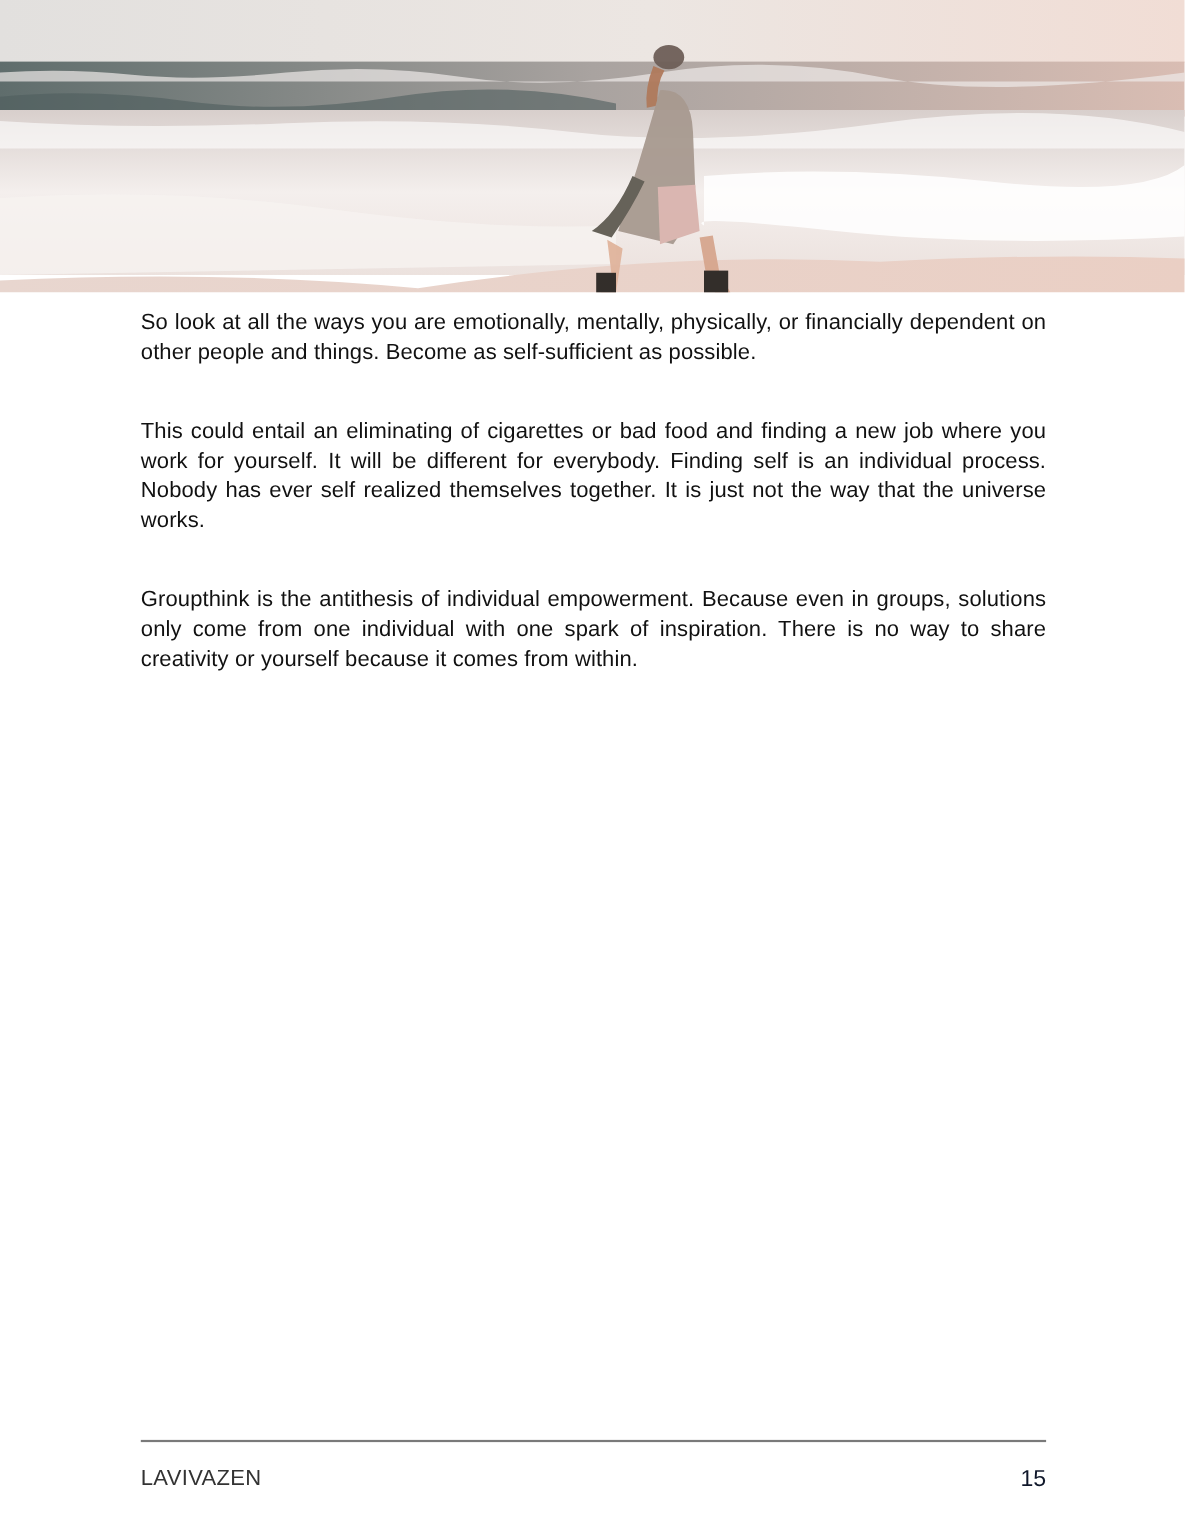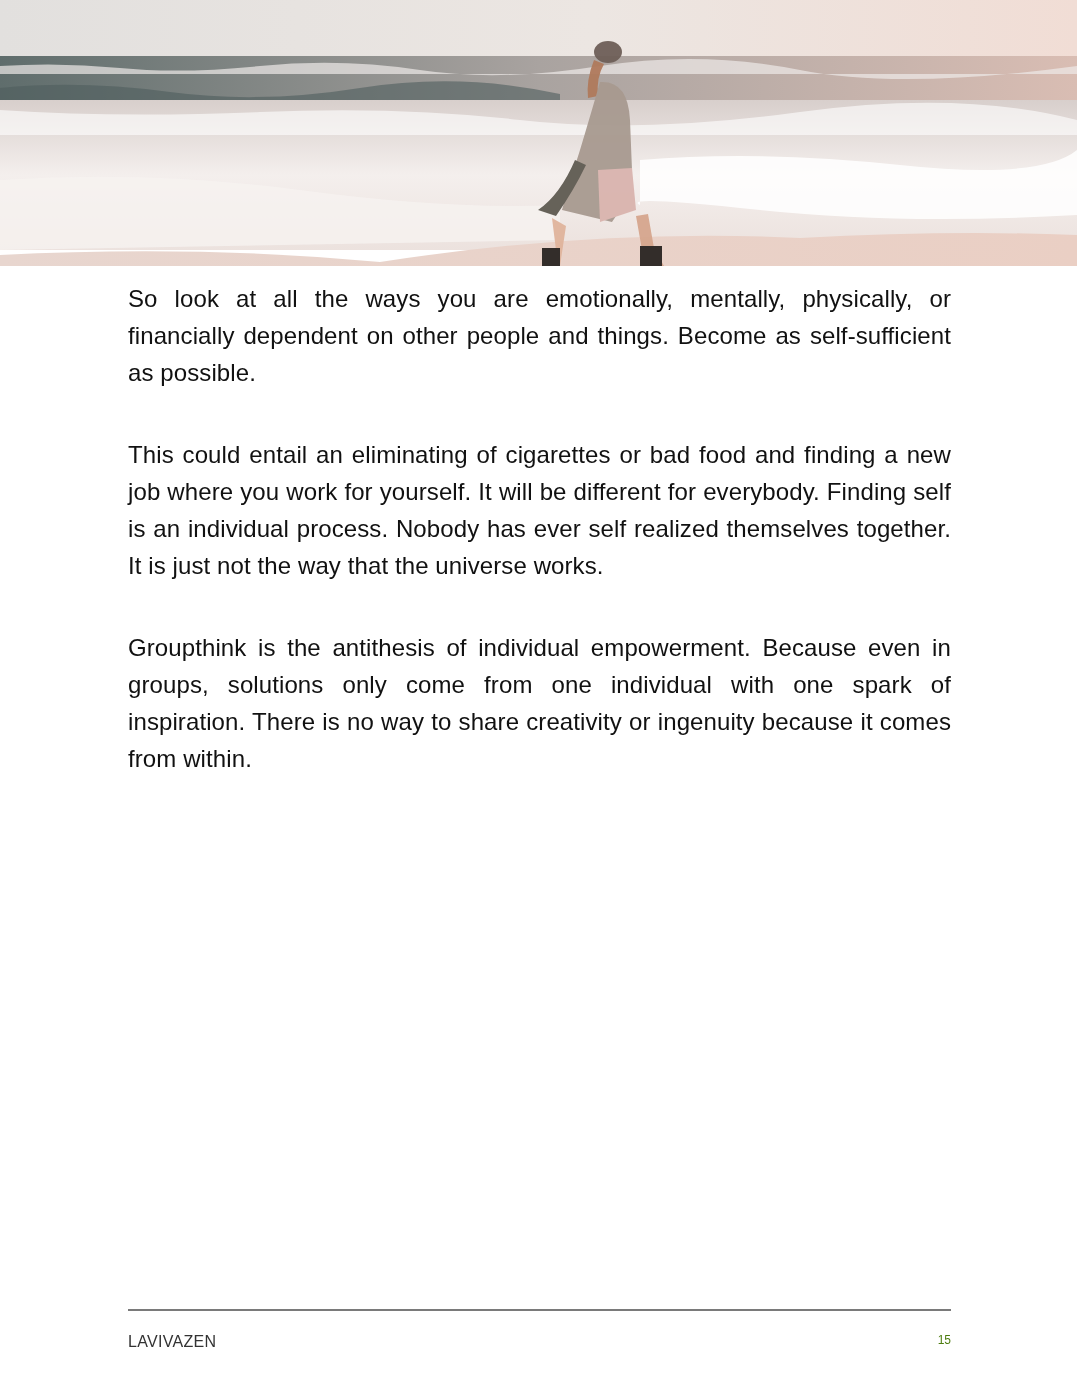--- a/index.html
+++ b/index.html
@@ -1,23 +1,23 @@
 <!DOCTYPE html>
 <html><head>
 <meta charset="utf-8">
 <style>
   html, body { margin:0; padding:0; background:#ffffff; }
   body { width:1077px; height:1400px; position:relative; overflow:hidden; font-family:"Liberation Sans", "DejaVu Sans", sans-serif; color:#111; }
   .hero { position:absolute; left:0; top:0; width:1077px; height:266px; overflow:hidden; }
   .hero svg { display:block; }
   .content { position:absolute; left:128px; top:280px; width:823px; }
-  .para { margin:0 0 45px 0; font-size:24px; line-height:37px; text-align:justify; letter-spacing:0.1px; }
+  .para { margin:0 0 45px 0; font-size:20px; line-height:27px; text-align:justify; letter-spacing:0.1px; }
   .rule { position:absolute; left:128px; top:1309px; width:823px; height:2px; background:#7a7a7a; }
-  .footer-left { position:absolute; left:128px; top:1333px; font-size:16px; color:#333; letter-spacing:0.3px; }
-  .footer-right { position:absolute; right:126px; top:1333px; font-size:12px; color:#4d7c0f; }
+  .footer-left { position:absolute; left:128px; top:1333px; font-size:20px; color:#333; letter-spacing:0.3px; }
+  .footer-right { position:absolute; right:126px; top:1333px; font-size:21px; color:#0f172a; }
 </style>
 </head>
 <body>
 
 <div class="hero" role="img" aria-label="Woman in a long coat walking along a beach at the surf line at dusk">
   <svg width="1077" height="266" viewBox="0 0 1077 266" xmlns="http://www.w3.org/2000/svg">
     <defs>
       <linearGradient id="sky" x1="0" y1="0" x2="1" y2="0">
         <stop offset="0" stop-color="#e2e0de"></stop>
         <stop offset="0.55" stop-color="#ece6e2"></stop>
@@ -58,18 +58,18 @@
       <path d="M636 216 L642 250 L650 266 L664 266 L654 248 L648 214 Z" fill="#d6a68e"></path>
       <rect x="542" y="248" width="18" height="18" fill="#2a2522"></rect>
       <rect x="640" y="246" width="22" height="20" fill="#2a2522"></rect>
     </g>
   </svg>
 </div>
 
 <div class="content">
   <p class="para">So look at all the ways you are emotionally, mentally, physically, or financially dependent on other people and things. Become as self-sufficient as possible.</p>
   <p class="para">This could entail an eliminating of cigarettes or bad food and finding a new job where you work for yourself. It will be different for everybody. Finding self is an individual process. Nobody has ever self realized themselves together. It is just not the way that the universe works.</p>
-  <p class="para">Groupthink is the antithesis of individual empowerment. Because even in groups, solutions only come from one individual with one spark of inspiration. There is no way to share creativity or ingenuity because it comes from within.</p>
+  <p class="para">Groupthink is the antithesis of individual empowerment. Because even in groups, solutions only come from one individual with one spark of inspiration. There is no way to share creativity or yourself because it comes from within.</p>
 </div>
 
 <div class="rule"></div>
 <div class="footer-left">LAVIVAZEN</div>
 <div class="footer-right">15</div>
 
 </body></html>

